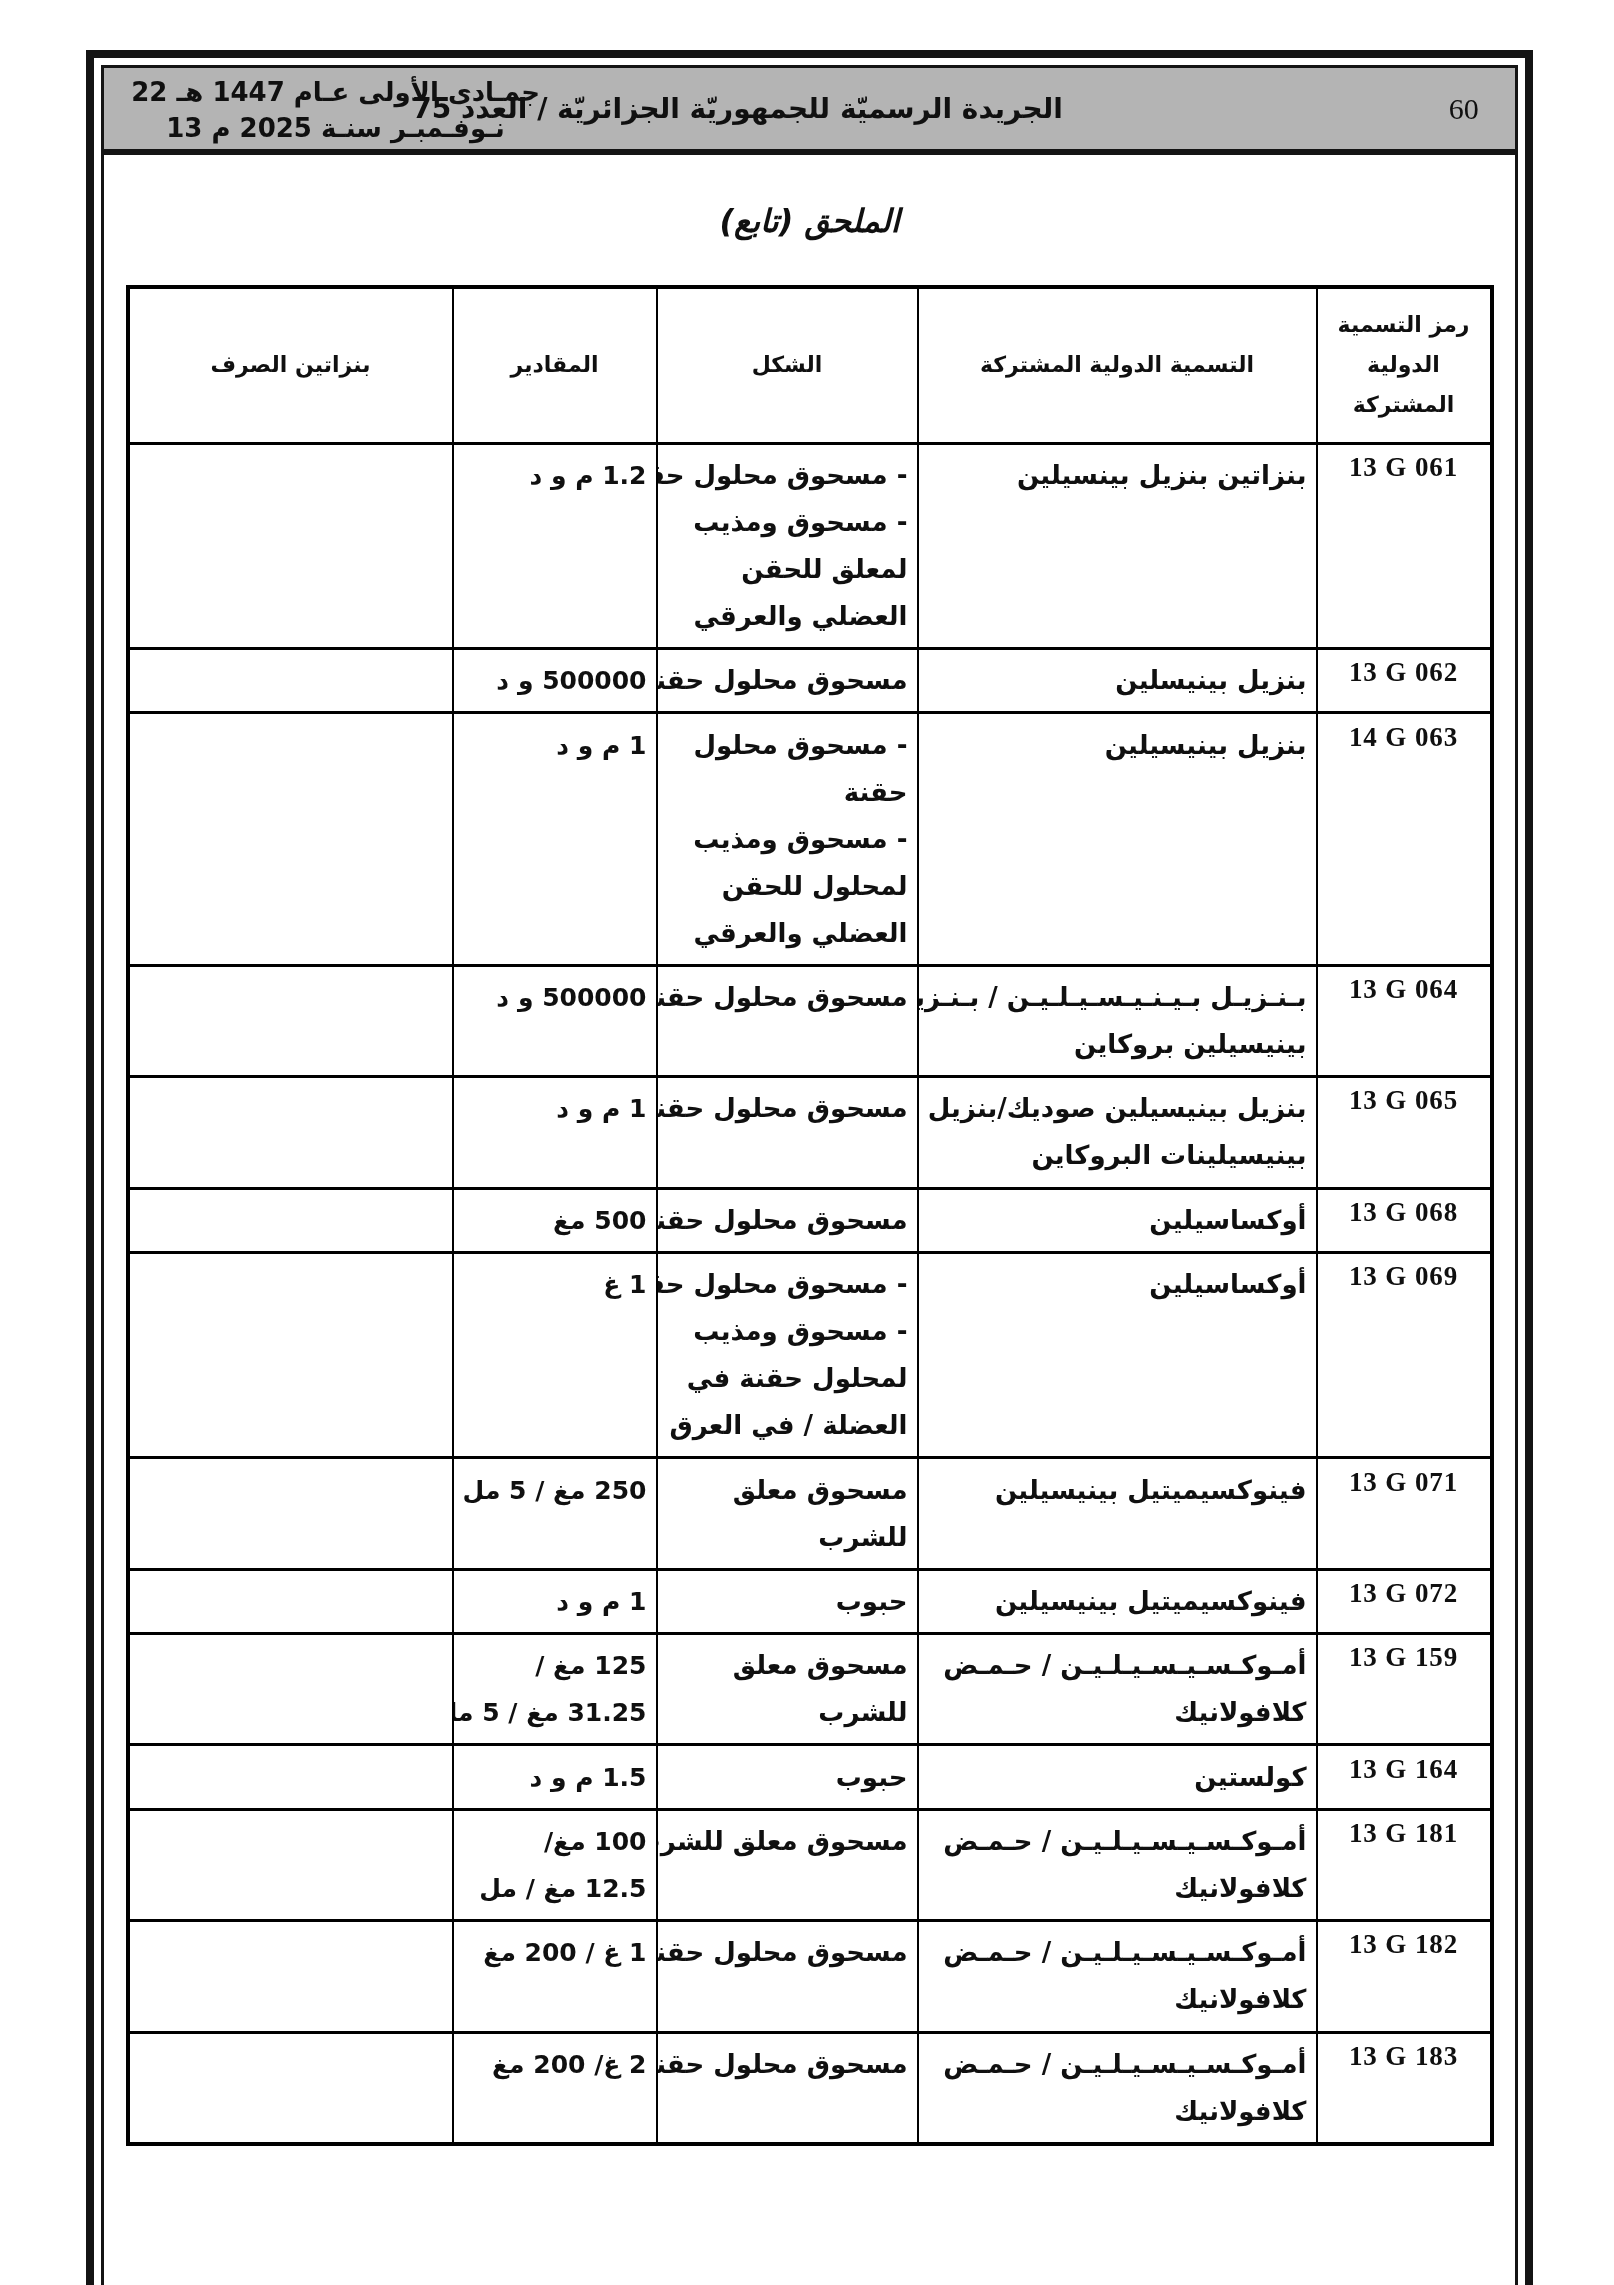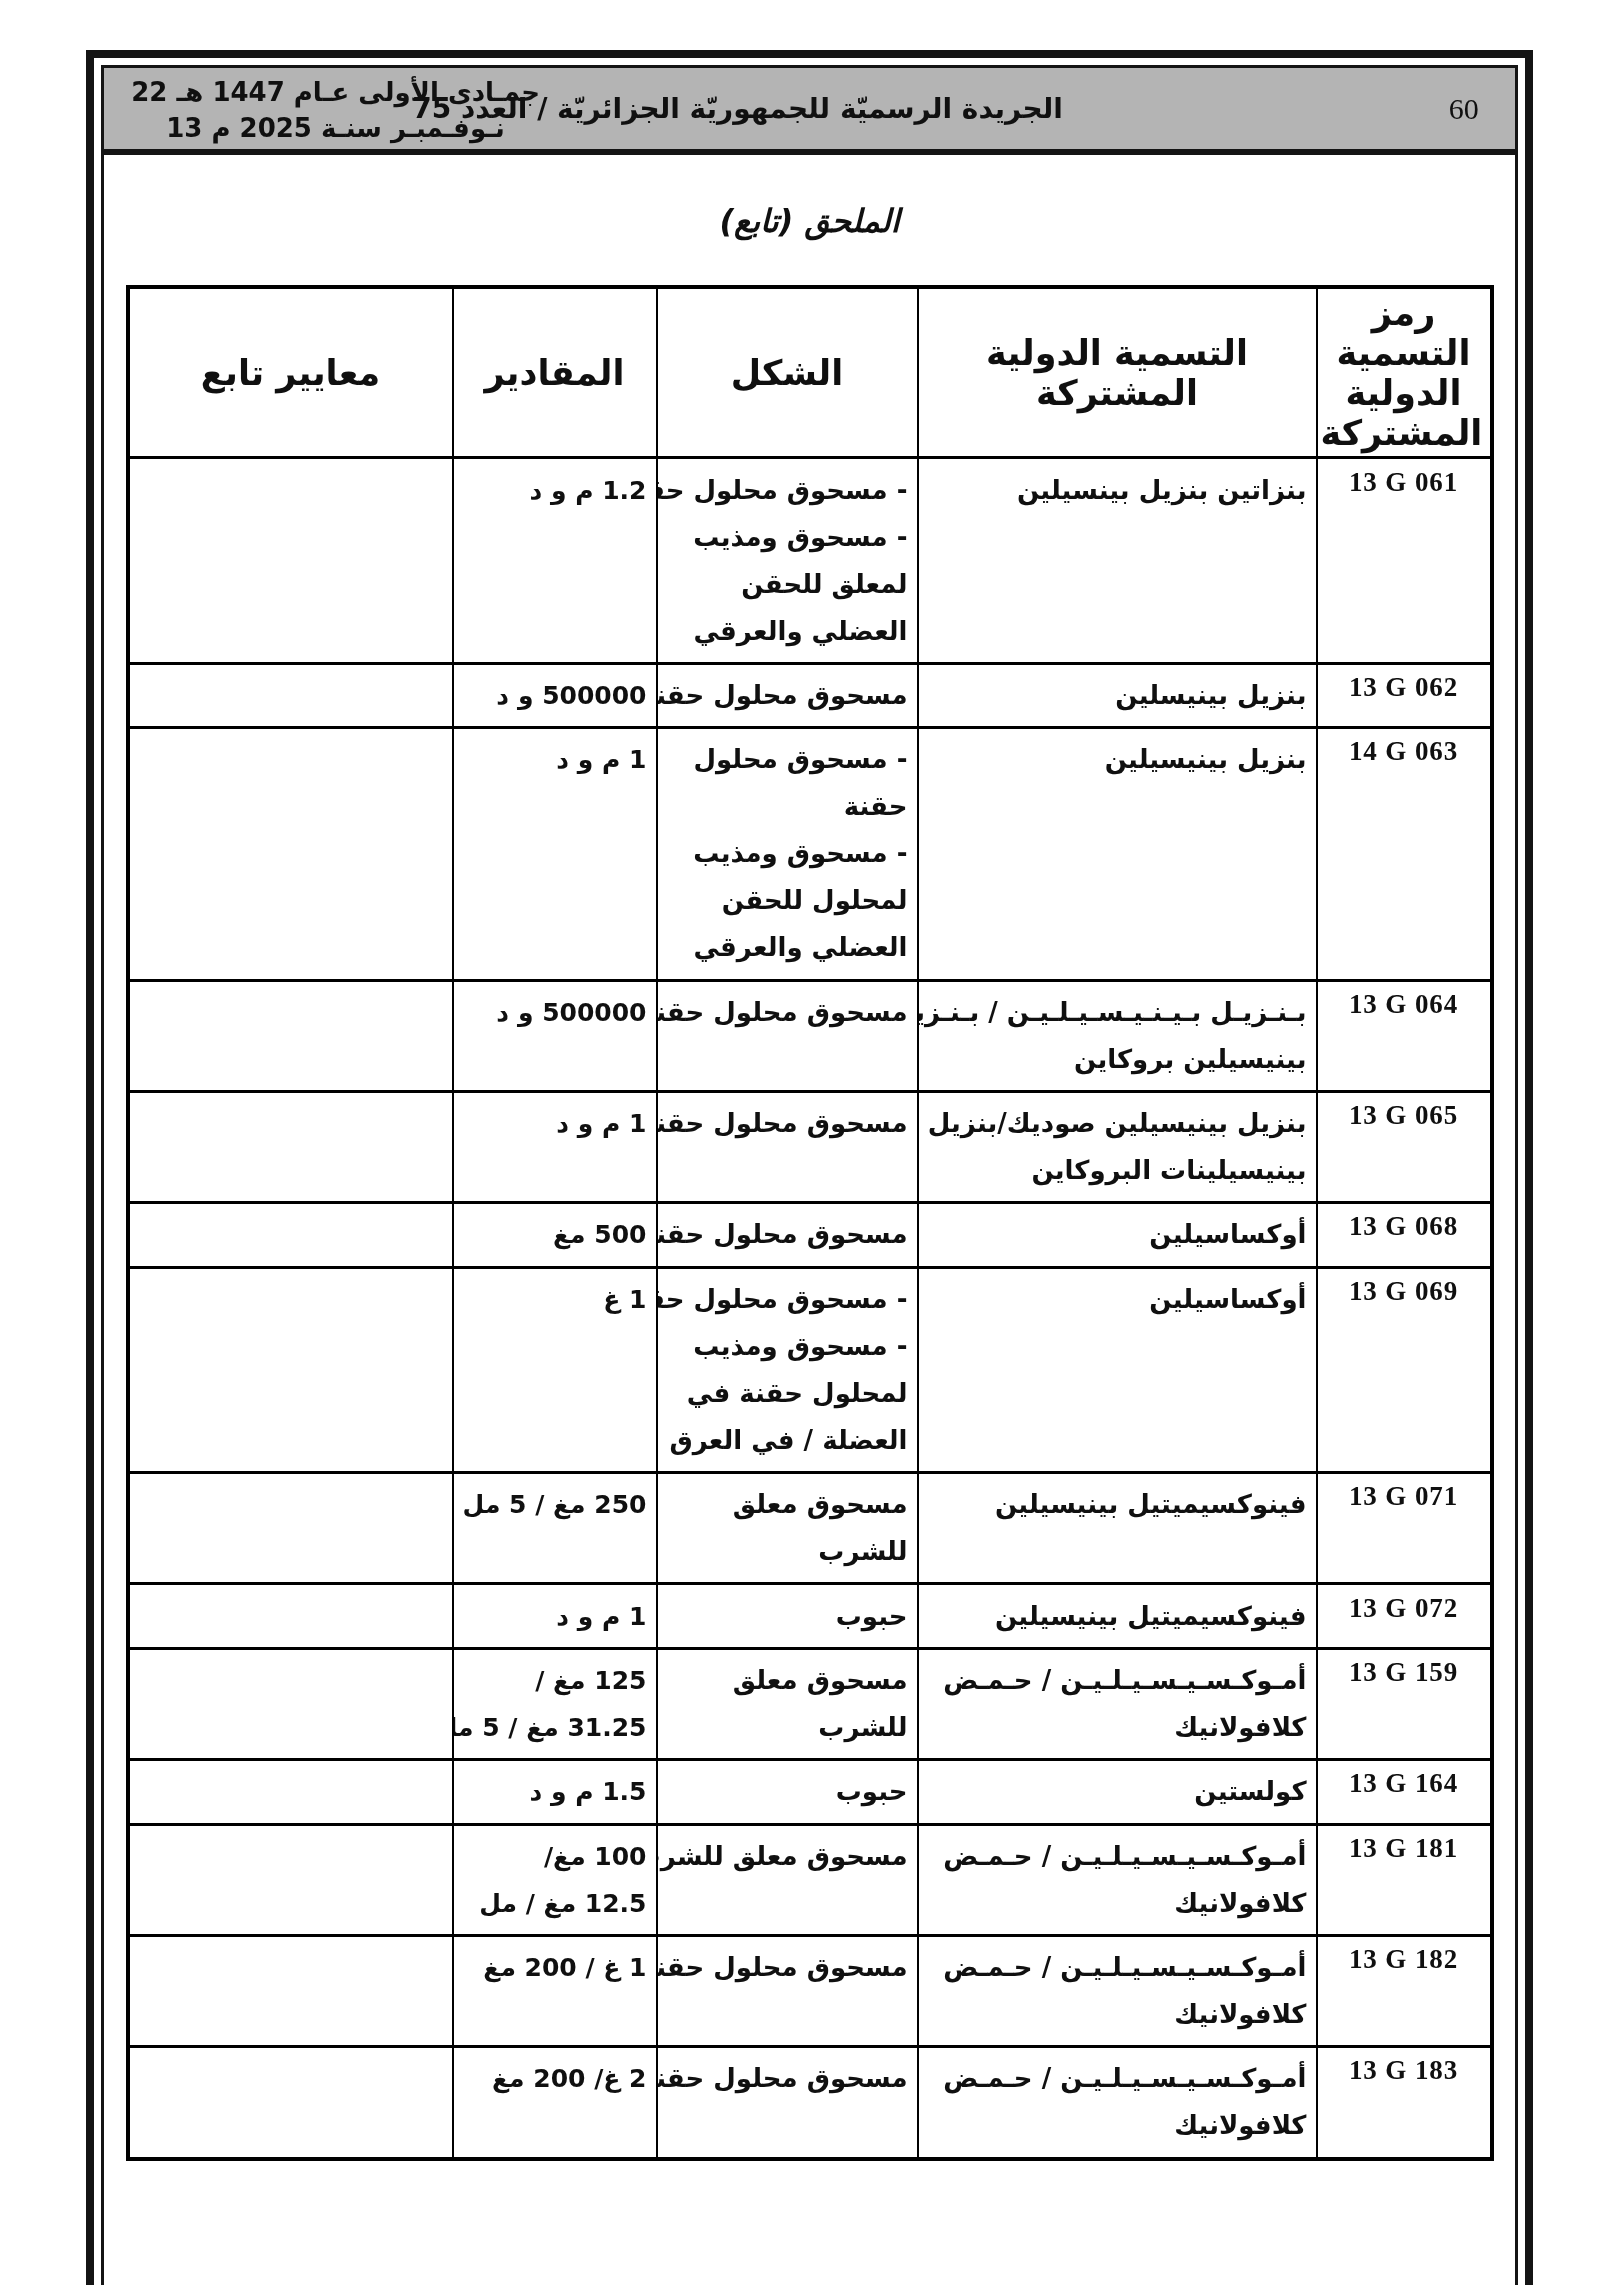--- a/index.html
+++ b/index.html
@@ -79,21 +79,21 @@
     border-bottom-width:3.6px;
     box-sizing:border-box;
     vertical-align:top;
     padding:7.2px 9px;
     overflow:hidden;
   }
   table.med th{
     height:156px;
     vertical-align:middle;
     text-align:center;
-    font-size:35px;
+    font-size:22px;
     font-weight:bold;
     line-height:40px;
     padding:3.6px 7.2px;
   }
   .ln{
     font-size:26px;
     font-weight:bold;
     line-height:47px;
     white-space:nowrap;
   }
@@ -139,21 +139,21 @@
           <col style="width:261px">
           <col style="width:204px">
           <col style="width:325px">
         </colgroup>
         <thead>
           <tr>
             <th>رمز التسمية الدولية المشتركة</th>
             <th>التسمية الدولية المشتركة</th>
             <th>الشكل</th>
             <th>المقادير</th>
-            <th>معايير تابع</th>
+            <th>بنزاتين الصرف</th>
           </tr>
         </thead>
         <tbody>
             <tr>
               <td class="cell-code"><span dir="ltr">13 G 061</span></td>
               <td class="cell-name">
                 <div class="ln r">بنزاتين بنزيل بينسيلين</div>
               </td>
               <td class="cell-form">
                 <div class="ln r">- مسحوق محلول حقنة</div>

